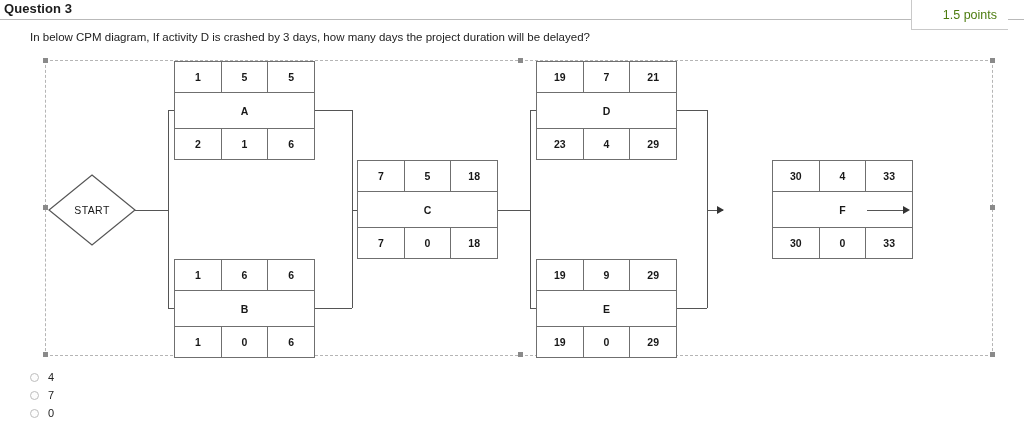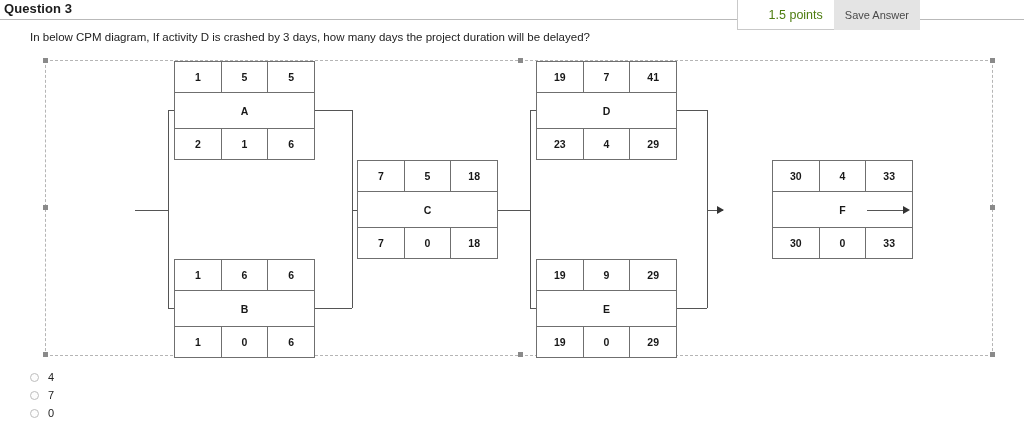--- a/index.html
+++ b/index.html
@@ -8,21 +8,21 @@
     width:1024px; height:446px;
     background:#ffffff;
     font-family:"Liberation Sans", sans-serif;
     color:#1a1a1a;
     position:relative;
     overflow:hidden;
   }
 
   
   .qheader {
-    position:absolute; left:0; top:0; width:920px; height:22px;
+    position:absolute; left:0; top:0; width:1008px; height:22px;
   }
   .qtitle {
     position:absolute; left:4px; top:1px;
     font-size:13px; font-weight:bold; color:#1b1b1b;
     letter-spacing:.1px;
   }
   .qrule {
     position:absolute; left:0px; top:19px; width:1024px; height:1px;
     background:#b9b9b9;
   }
@@ -132,38 +132,43 @@
   .opt-label { font-size:11px; color:#222; }
 </style>
 </head>
 <body>
 
 <div class="qheader">
   <div class="qtitle">Question 3</div>
   <div class="qrule"></div>
   <div class="points-box">
     <span class="points-label">1.5 points</span>
-    <button class="save-btn">Save Answer</button>
   </div>
 </div>
 
 <div class="qtext">In below CPM diagram, If activity D is crashed by 3 days, how many days the project duration will be delayed?</div>
 
 <div class="diagram">
 
   <div class="selection"></div>
   <div class="handle h-tl"></div>
   <div class="handle h-tm"></div>
   <div class="handle h-tr"></div>
   <div class="handle h-ml"></div>
   <div class="handle h-mr"></div>
   <div class="handle h-bl"></div>
   <div class="handle h-bm"></div>
   <div class="handle h-br"></div>
 
+  <div class="diamond-wrap" style="left:2px; top:113px;">
+    <svg width="90" height="74" viewBox="0 0 90 74">
+      <polygon points="45,2 88,37 45,72 2,37" fill="#ffffff" stroke="#555" stroke-width="1.2"></polygon>
+    </svg>
+    <div class="diamond-label">START</div>
+  </div>
 
   <div class="ln h" style="left:90px; top:150px; width:33px;"></div>
   <div class="ln v" style="left:123px; top:50px;  height:101px;"></div>
   <div class="ln v" style="left:123px; top:150px; height:98px;"></div>
   <div class="ln h" style="left:123px; top:50px;  width:27px;"></div>
   <div class="ln h" style="left:123px; top:248px; width:27px;"></div>
   <div class="arrow" style="left:150px; top:46px;"></div>
   <div class="arrow" style="left:150px; top:244px;"></div>
 
   <div class="node" style="left:129px; top:1px;">
@@ -225,21 +230,21 @@
   <div class="ln v" style="left:485px; top:150px; height:98px;"></div>
   <div class="ln h" style="left:485px; top:50px;  width:27px;"></div>
   <div class="ln h" style="left:485px; top:248px; width:27px;"></div>
   <div class="arrow" style="left:512px; top:46px;"></div>
   <div class="arrow" style="left:512px; top:244px;"></div>
 
   <div class="node" style="left:491px; top:1px;">
     <div class="row top">
       <div class="cell">19</div>
       <div class="cell">7</div>
-      <div class="cell">41</div>
+      <div class="cell">21</div>
     </div>
     <div class="row mid">
       <div class="name">D</div>
     </div>
     <div class="row bot">
       <div class="cell">23</div>
       <div class="cell">4</div>
       <div class="cell">29</div>
     </div>
   </div>

